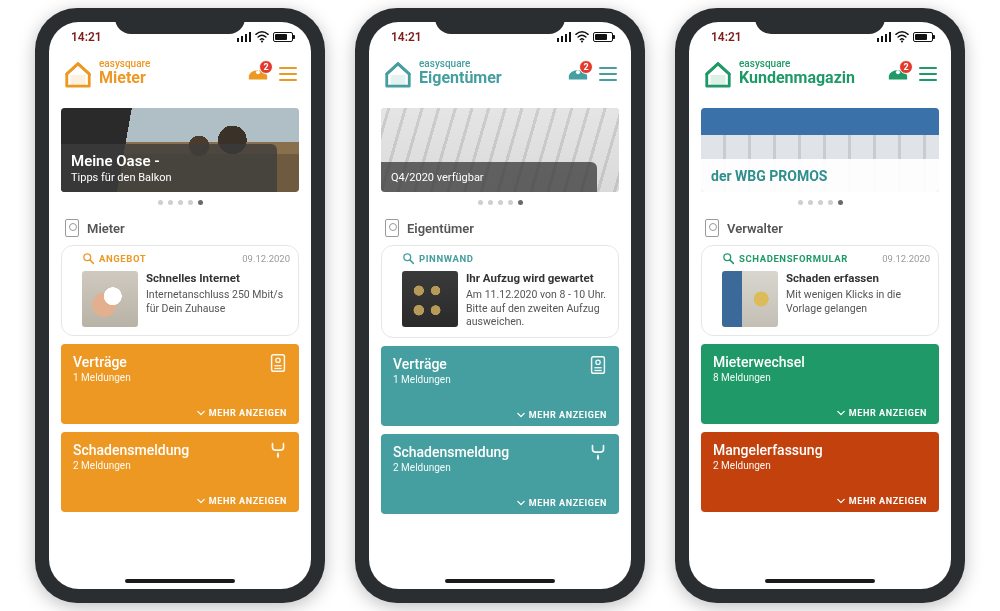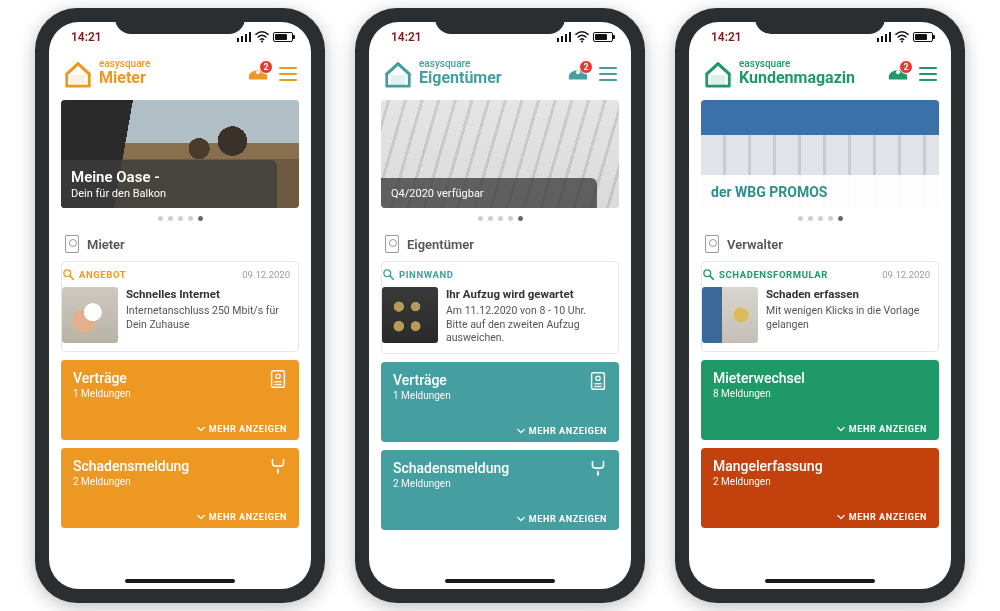--- a/index.html
+++ b/index.html
@@ -117,22 +117,22 @@
   .burger span { height:2px; border-radius:1px; }
 
   .brand { display:flex; align-items:flex-start; gap:6px; }
   .brand-mark { width:30px; height:30px; }
   .brand-text { display:flex; flex-direction:column; line-height:1; }
   .brand-sub { font-size:10px; font-weight:500; }
   .brand-main { font-size:16px; font-weight:700; margin-top:1px; }
 
   
   .hero {
-    margin: 4px 12px 0 12px;
-    height: 108px;
+    margin: 12px 12px 0 12px;
+    height: 84px;
     border-radius: 4px;
     position: relative;
     overflow: hidden;
     background: #c9c9c9;
   }
   .hero-bg { position:absolute; inset:0; }
   .hero-overlay {
     position:absolute; left:0; bottom:0; right:22px;
     background: rgba(60,60,60,.78);
     color:#fff;
@@ -157,22 +157,22 @@
   }
   .doc-icon {
     width:14px; height:18px; border:1.3px solid #999; border-radius:2px; position:relative;
   }
   .doc-icon::after { content:""; position:absolute; left:3px; top:3px; width:6px; height:6px; border:1.3px solid #999; border-radius:50%;}
 
   
   .feat-card {
     margin: 4px 12px;
     border: 1px solid #e6e6e6;
-    border-radius: 5px;
-    padding: 6px 8px 8px 0;
+    border-radius: 12px;
+    padding: 6px 8px 8px 20px;
     background:#fff;
   }
   .feat-top { display:flex; align-items:center; justify-content:space-between; font-size:9.5px; }
   .feat-tag { display:flex; align-items:center; gap:4px; letter-spacing:.6px; font-weight:700; }
   .mag-icon { width:13px; height:13px; }
   .feat-date { color:#9a9a9a; }
   .feat-body { display:flex; gap:8px; margin-top:6px; }
   .feat-thumb {
     width:56px; height:56px; border-radius:3px; flex-shrink:0;
     background:#d6d2cc;
@@ -292,21 +292,21 @@
             <span style="background:#ec9823"></span>
             <span style="background:#ec9823"></span>
           </span>
         </div>
       </div>
 
       <div class="hero ">
         <div class="hero-bg bg-mieter"></div>
         <div class="hero-overlay">
           <div class="hero-title">Meine Oase -</div>
-          <div class="hero-sub">Dein für den Balkon</div>
+          <div class="hero-sub">Tipps für den Balkon</div>
         </div>
       </div>
 
       <div class="dots">
         <span class="dot"></span>
         <span class="dot"></span>
         <span class="dot"></span>
         <span class="dot"></span>
         <span class="dot active"></span>
       </div>

